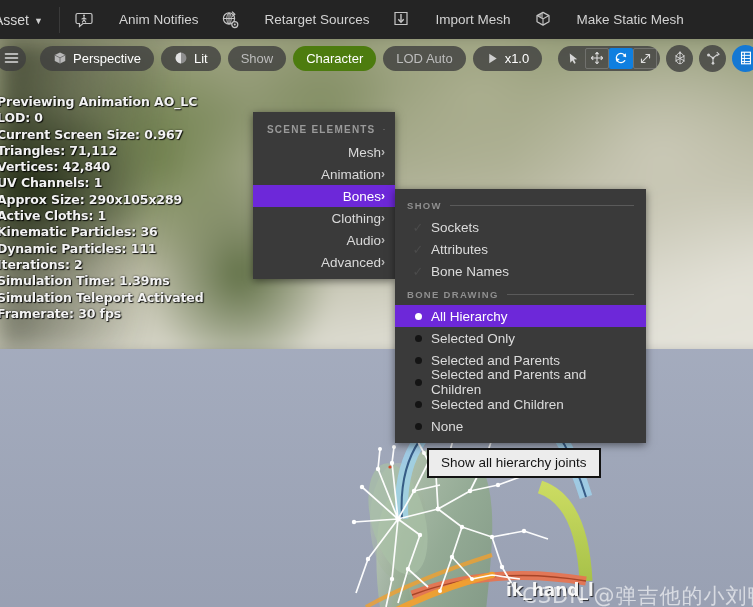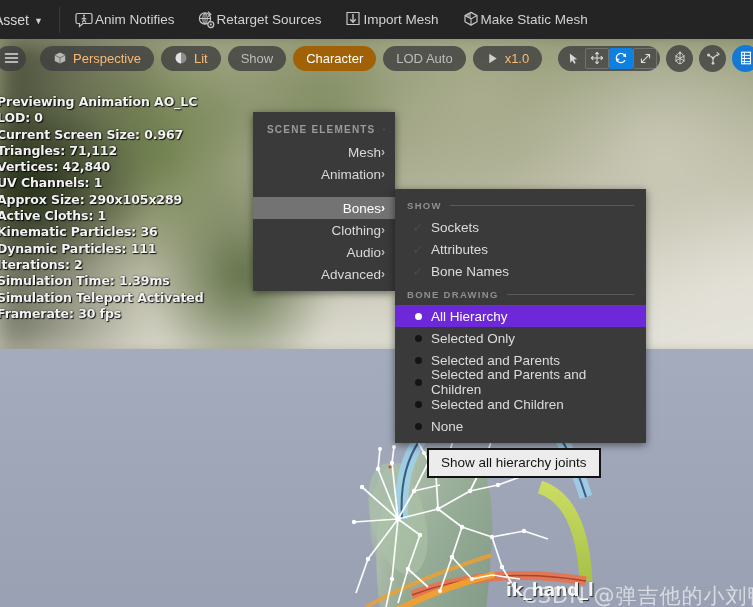--- a/index.html
+++ b/index.html
@@ -19,21 +19,21 @@
   }
   .asset-menu{
     display:flex; align-items:center; gap:5px;
     color:#d6d6d6; font-size:14px;
     padding:0 14px 0 0; margin-left:-6px;
     height:39px;
   }
   .asset-menu .chev{ font-size:9px; position:relative; top:1px; color:#cfcfcf; }
   .tb-sep{ width:1px; height:26px; background:#3a3a3a; margin:0 4px 0 2px; }
   .tb-btn{
-    display:flex; align-items:center; gap:0;
+    display:flex; align-items:center; gap:24px;
     height:39px; padding:0 11px;
     color:#d2d2d2; font-size:13.5px; white-space:nowrap;
   }
   .tb-ico{ width:20px; height:20px; display:block; flex:0 0 20px; }
   .tb-ico svg{ display:block; width:20px; height:20px; }
 
   
   #viewport{
     position:absolute; left:0; top:39px; width:753px; height:568px;
     overflow:hidden;
@@ -70,27 +70,27 @@
 
   
   #vptoolbar{
     position:absolute; left:0; top:0; width:753px; height:38px;
     display:flex; align-items:center; padding-left:0;
   }
   .pill{
     display:flex; align-items:center; gap:6px;
     height:25px; padding:0 13px; border-radius:13px;
     background:rgba(62,62,62,.80);
-    color:#fdba74; font-size:13px; white-space:nowrap;
+    color:#ffffff; font-size:13px; white-space:nowrap;
   }
   .pill.hamburger{
     width:30px; padding:0; justify-content:center; margin-left:-4px; margin-right:7px;
     background:rgba(62,62,62,.80);
   }
-  .pill.active{ background:#a16207; color:#fff; }
+  .pill.active{ background:#4d7c0f; color:#fff; }
   .pill.dim{ color:#bcbcbc; }
   .pill + .pill{ margin-left:7px; }
   .pill svg{ display:block; }
 
   #vptoolbar-right{
     position:absolute; right:-6px; top:0; height:38px;
     display:flex; align-items:center; gap:0;
   }
   .rgroup{
     display:flex; align-items:center; height:25px;
@@ -136,21 +136,21 @@
   .sect .lbl{
     color:#9a9a9a; font-size:10px; letter-spacing:1.2px; font-weight:700;
     white-space:nowrap;
   }
   .sect .rule{ flex:1; height:1px; background:#5c5c5c; }
   .mitem{
     display:flex; align-items:center; justify-content:flex-end;
     height:22px; padding:0 10px 0 28px;
     color:#d9d9d9; font-size:13.5px;
   }
-  .mitem.sel{ background:#737373; color:#fff;margin-top:12px; }
+  .mitem.sel{ background:#6d28d9; color:#fff; }
   .mitem .arrow{ font-size:12px; color:#b8b8b8; font-weight:700; }
   .mitem.sel .arrow{ color:#fff; }
 
   
   #submenu{
     position:absolute; left:395px; top:150px; width:251px;
     background:#3a3a3a;
     box-shadow:0 2px 8px rgba(0,0,0,.5);
     padding:4px 0 6px 0;
   }

